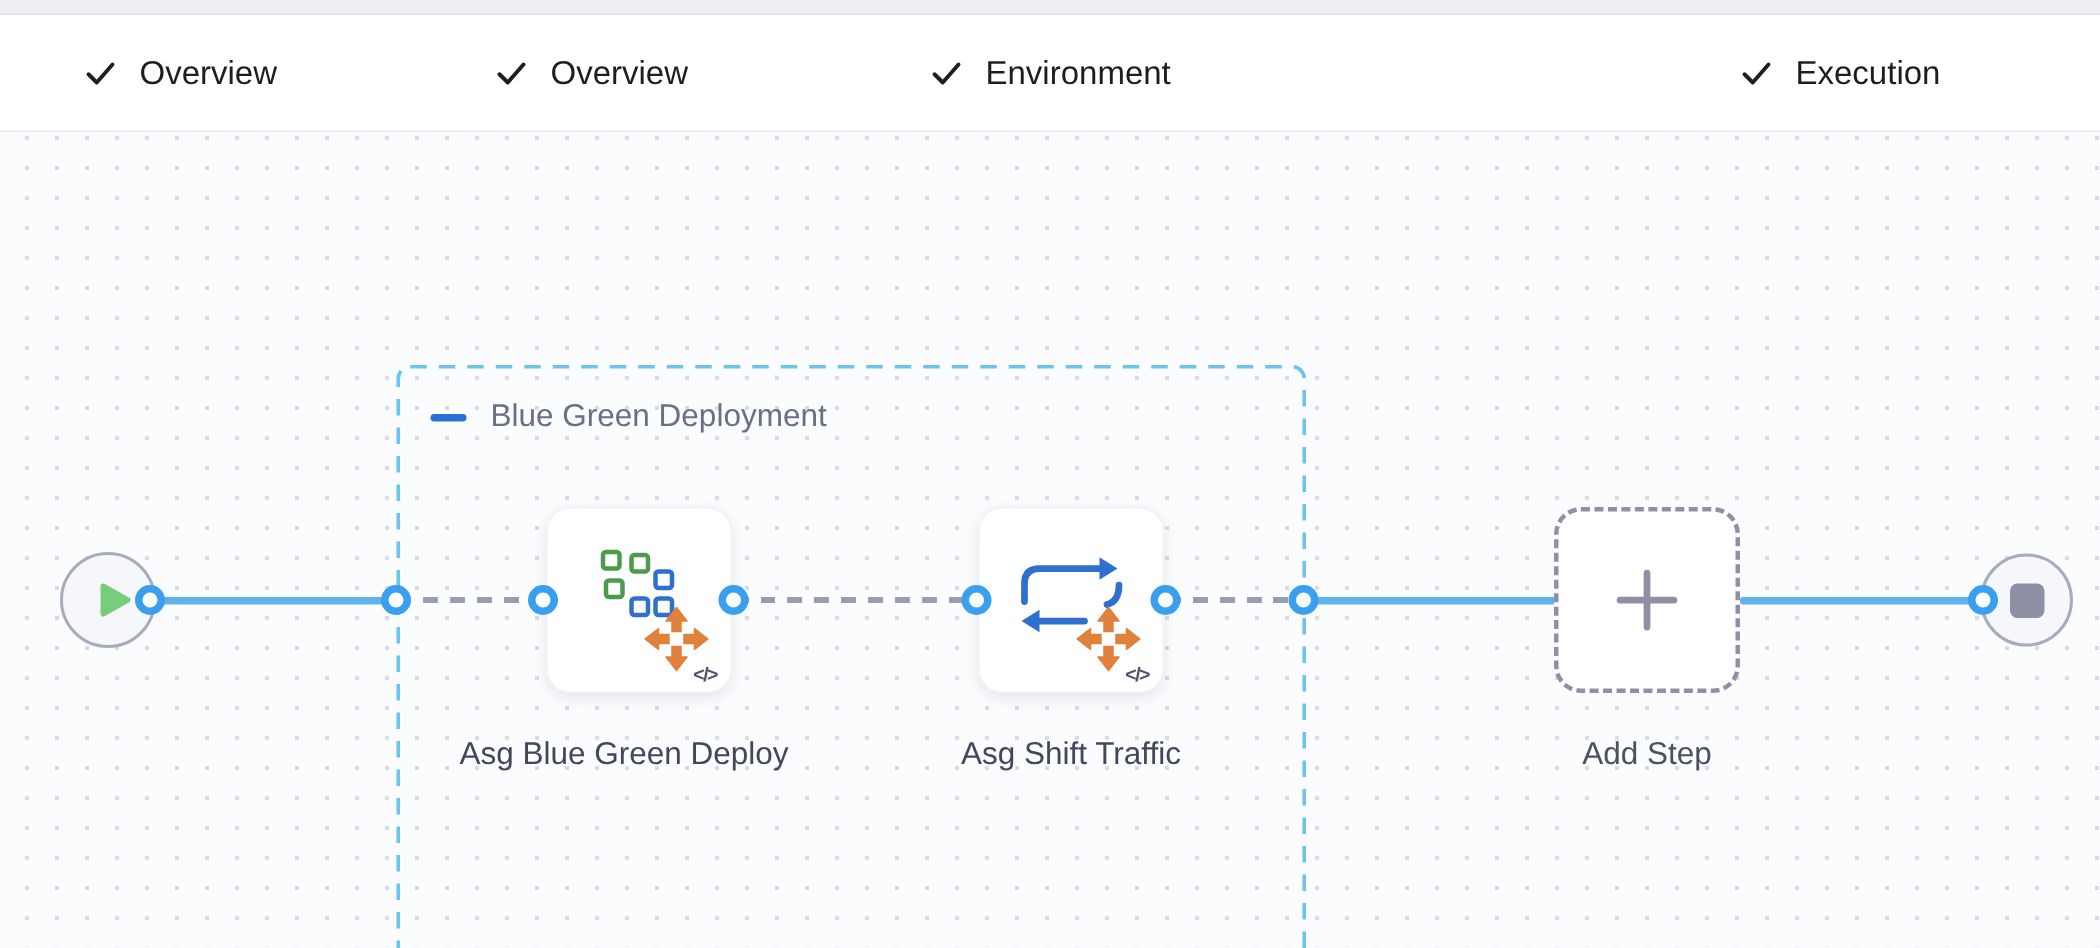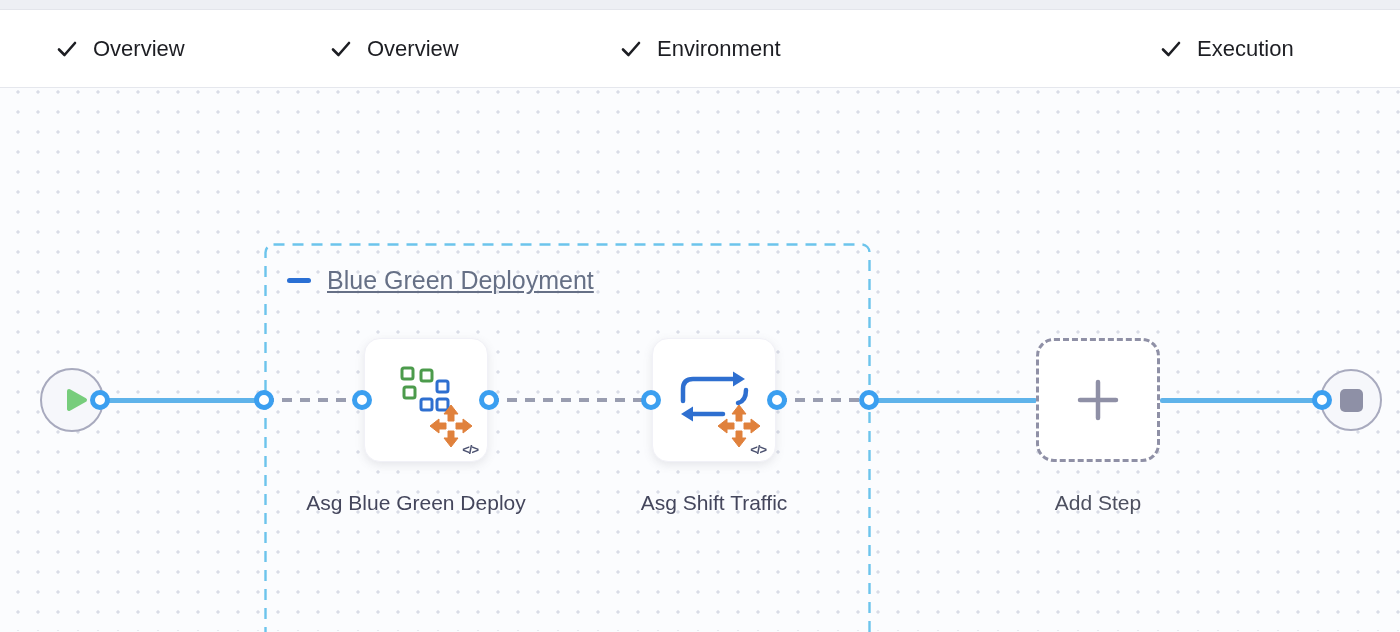--- a/index.html
+++ b/index.html
@@ -36,21 +36,21 @@
     display:flex; align-items:center; justify-content:center; }
   #start-node { left:40px; top:280px; }
   #end-node { left:1320px; top:281px; width:62px; height:62px; }
   .stop-square { width:23px; height:23px; border-radius:5px; background:#8e90a6; }
 
   .group-box { position:absolute; left:264px; top:155px; width:607px; height:422px; z-index:1; }
   .group-header { position:absolute; left:287px; top:178px; display:flex;
     align-items:center; z-index:3; }
   .minus-icon { width:24px; height:5px; border-radius:2.5px; background:#2a6fd4;
     margin-right:16px; cursor:pointer; }
-  .group-label { font-size:25px; color:#667086;text-decoration:underline; }
+  .group-label { font-size:21px; color:#667086; }
 
   .step-card { position:absolute; top:250px; width:124px; height:124px; background:#ffffff;
     border:1px solid #f1f1f7; border-radius:16px; z-index:5; cursor:pointer;
     box-shadow:0 3px 10px rgba(96,97,112,0.14); }
   #step-card-0 { left:364px; }
   #step-card-1 { left:652px; }
   .code-badge { position:absolute; right:9px; bottom:4px; font-size:13px; font-weight:700;
     color:#4c5270; letter-spacing:-1px; }
 
   .step-label { position:absolute; top:398px; width:240px; text-align:center;

